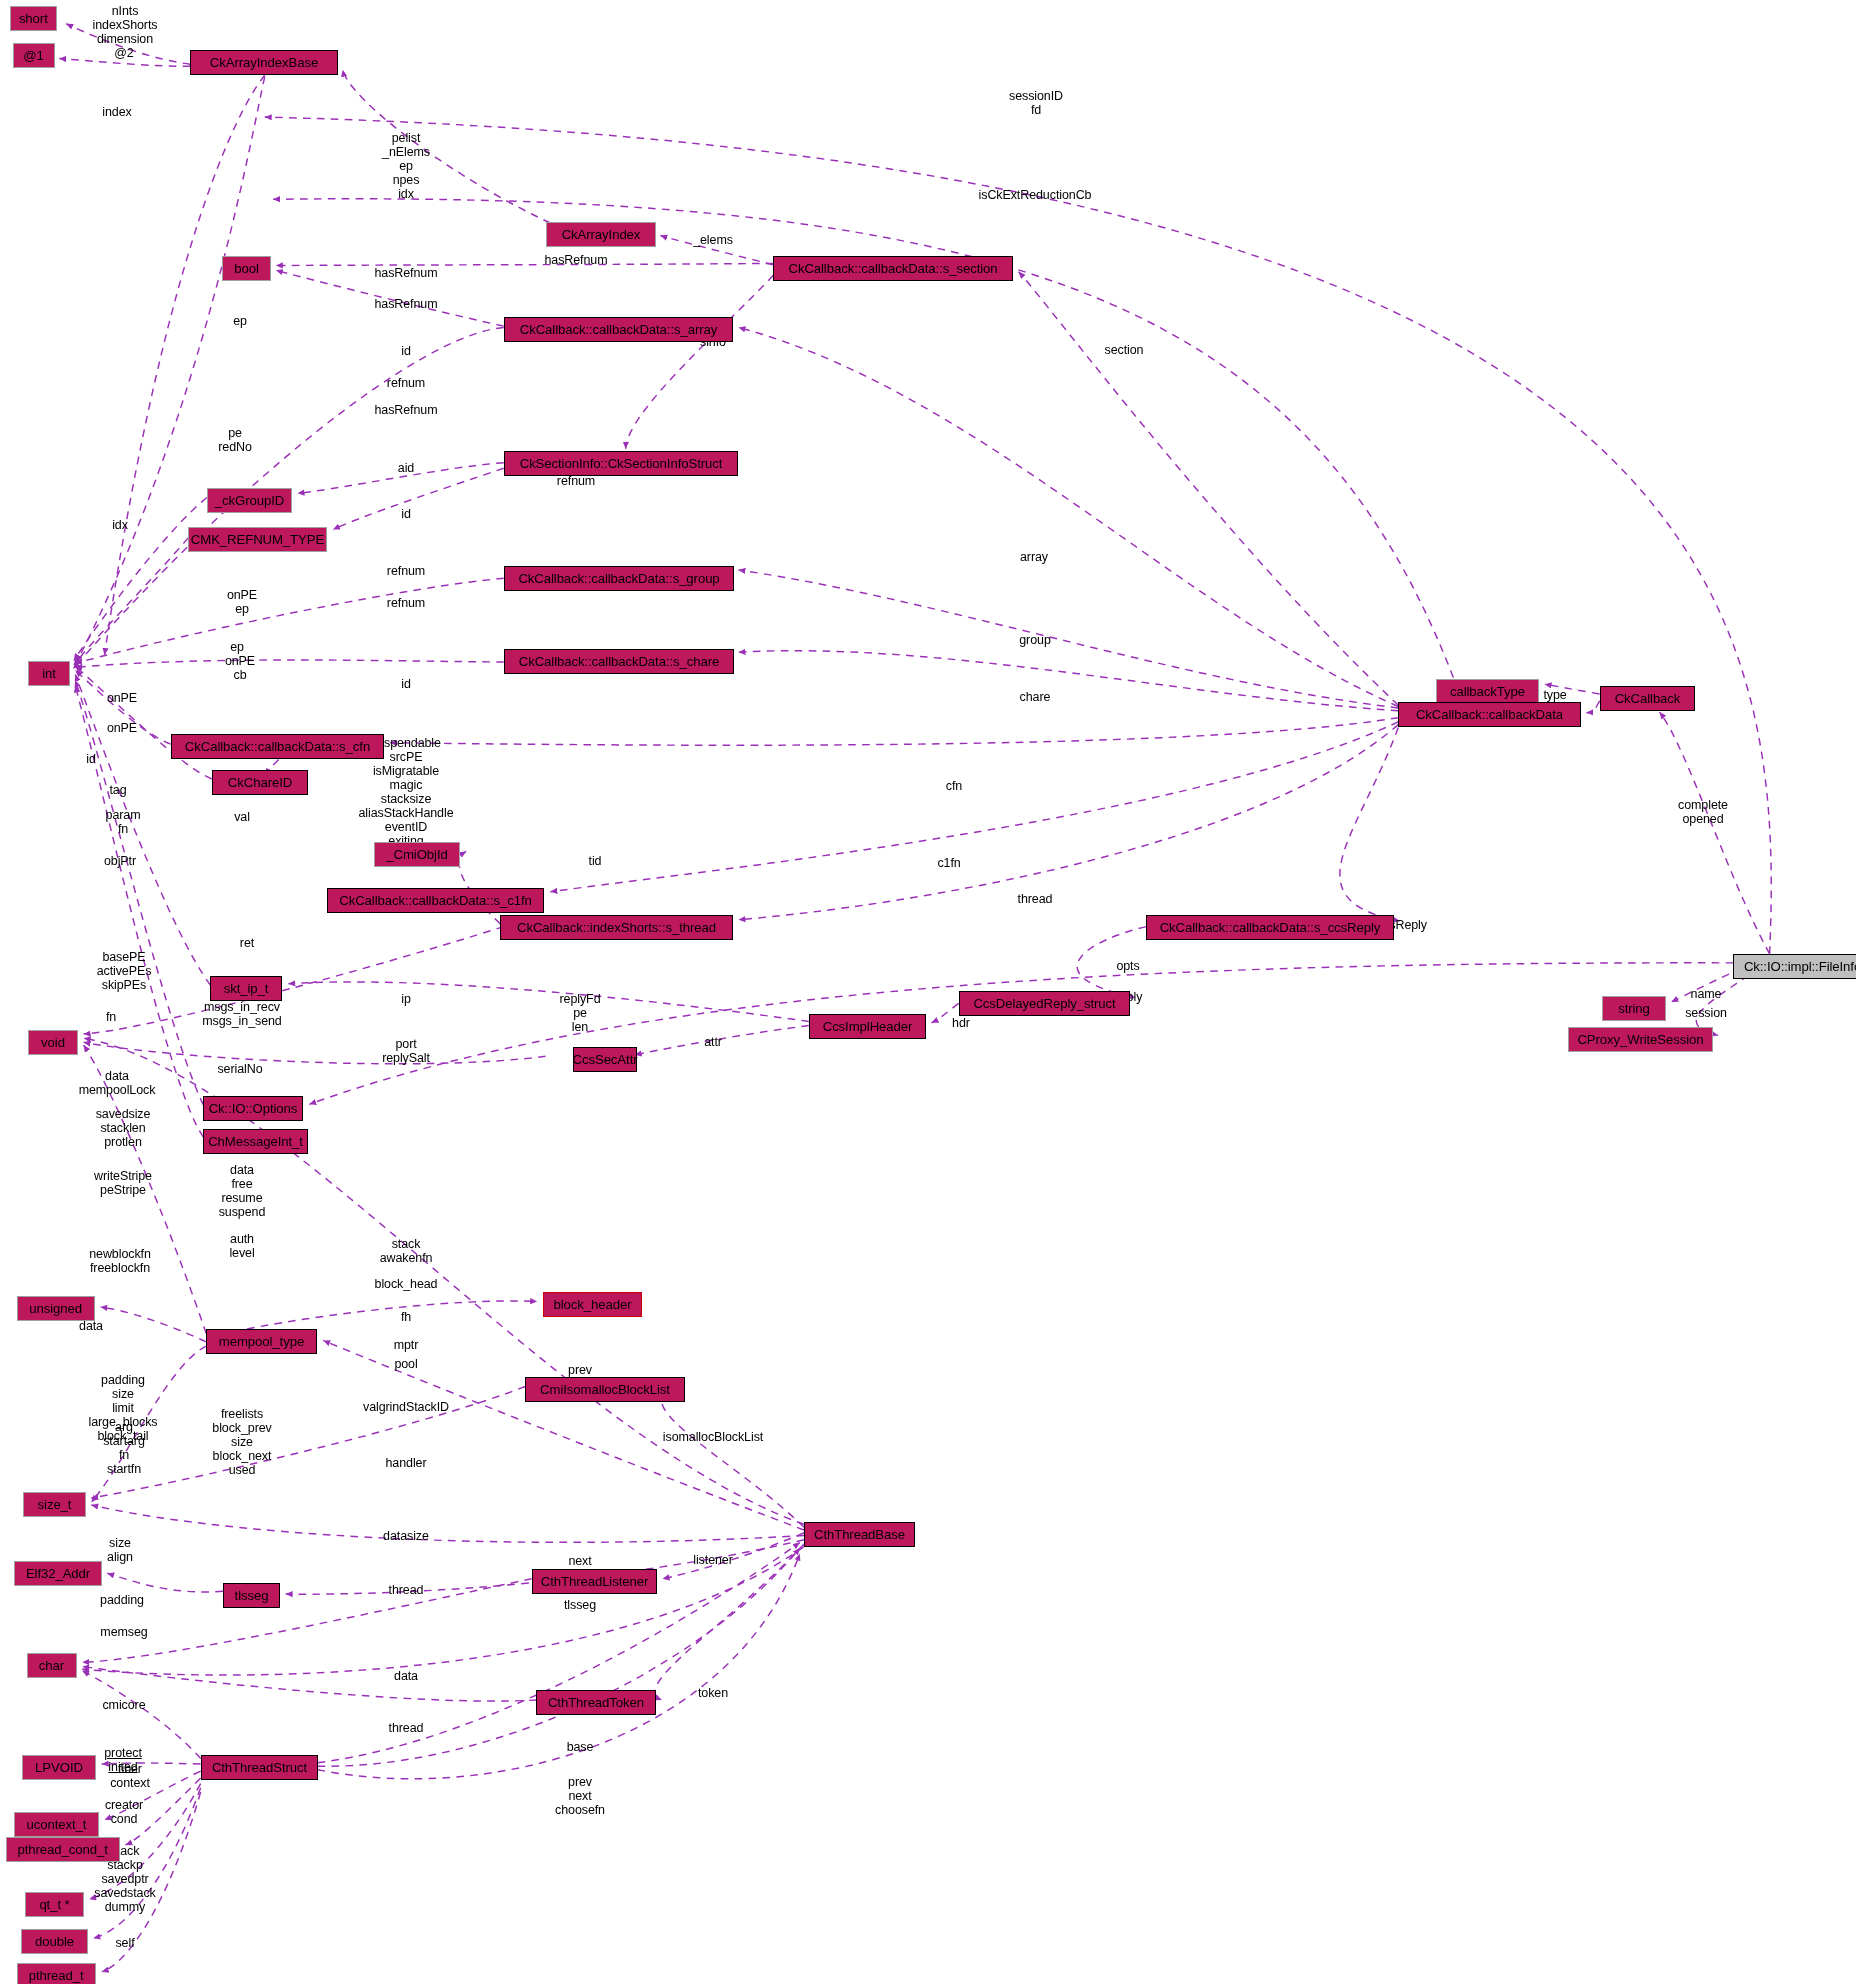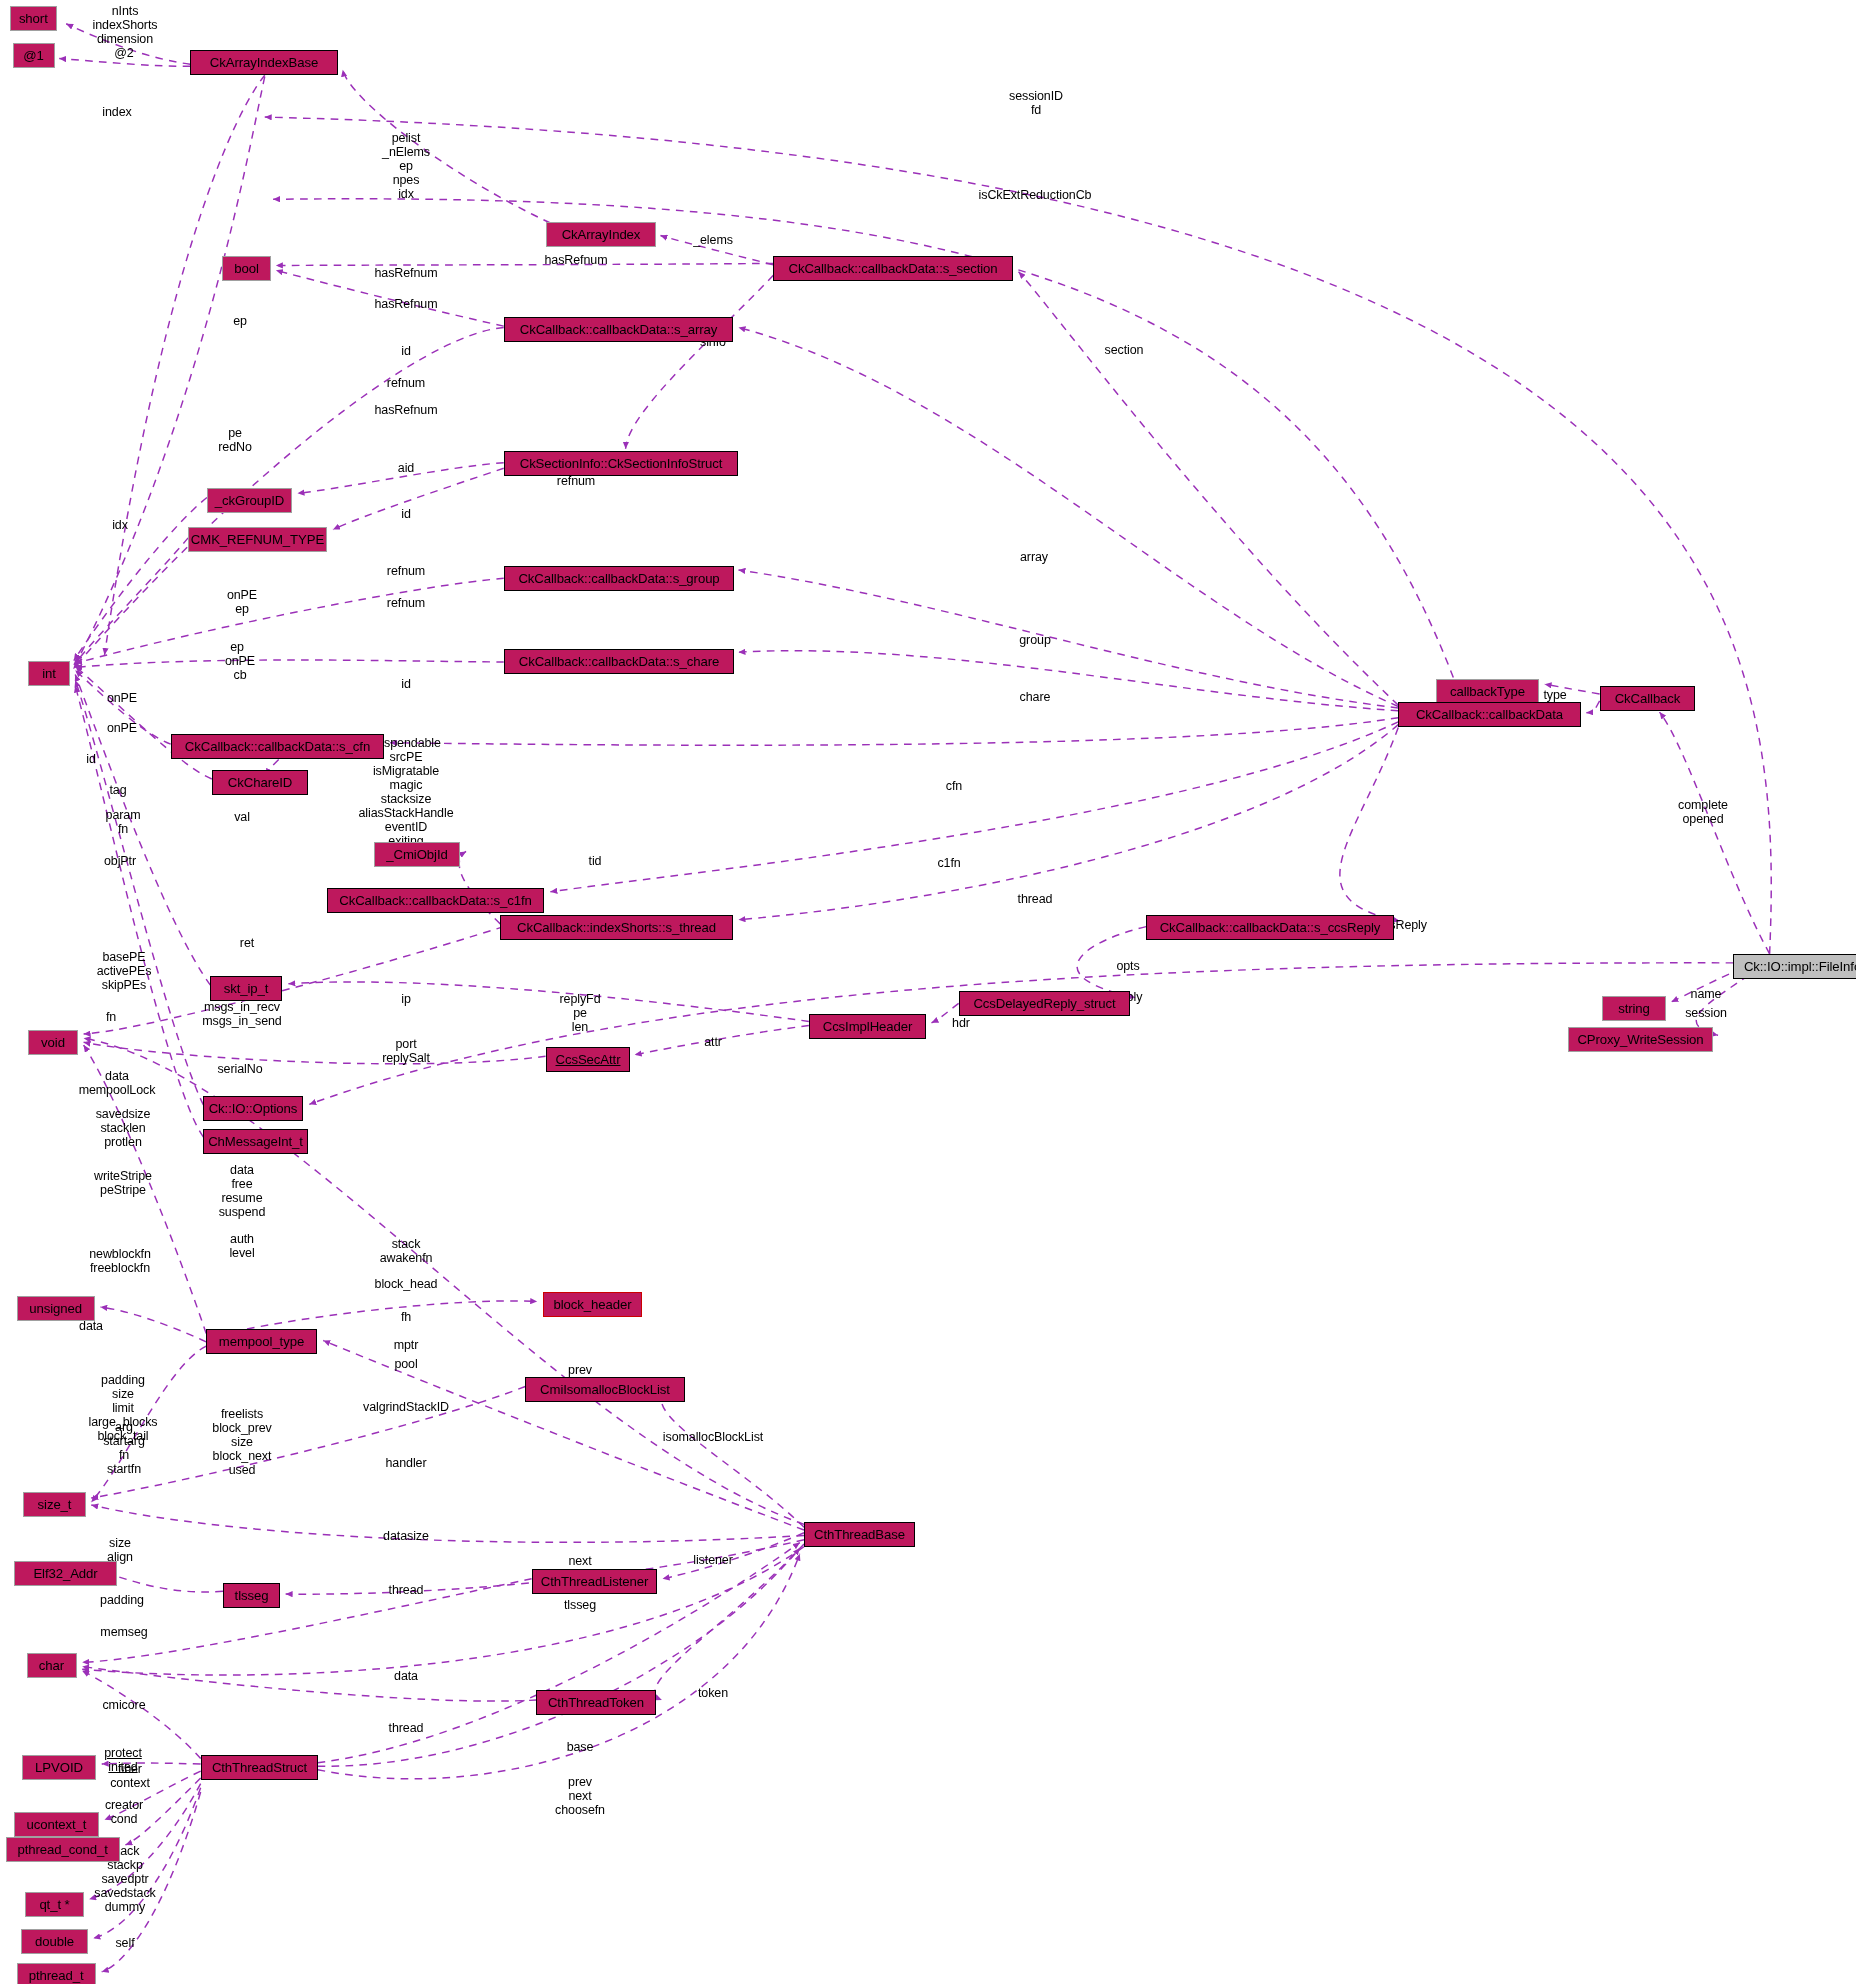--- a/index.html
+++ b/index.html
@@ -332,33 +332,33 @@
     <div class="node plain" style="left: 374px; top: 842px; width: 86px; height: 25px;">_CmiObjId</div>
     <div class="node cls" style="left: 327px; top: 888px; width: 217px; height: 25px;">CkCallback::callbackData::s_c1fn</div>
     <div class="node cls" style="left: 500px; top: 915px; width: 233px; height: 25px;">CkCallback::indexShorts::s_thread</div>
     <div class="node cls" style="left: 1146px; top: 915px; width: 248px; height: 25px;">CkCallback::callbackData::s_ccsReply</div>
     <div class="node cur" style="left: 1733px; top: 954px; width: 139px; height: 25px;">Ck::IO::impl::FileInfo</div>
     <div class="node cls" style="left: 210px; top: 976px; width: 72px; height: 25px;">skt_ip_t</div>
     <div class="node plain" style="left: 1602px; top: 996px; width: 64px; height: 25px;">string</div>
     <div class="node cls" style="left: 959px; top: 991px; width: 171px; height: 25px;">CcsDelayedReply_struct</div>
     <div class="node cls" style="left: 809px; top: 1014px; width: 117px; height: 25px;">CcsImplHeader</div>
     <div class="node plain" style="left: 1568px; top: 1027px; width: 145px; height: 25px;">CProxy_WriteSession</div>
-    <div class="node cls" style="left: 546px; top: 1047px; width: 84px; height: 25px; text-decoration: underline;">CcsSecAttr</div>
+    <div class="node cls" style="left: 573px; top: 1047px; width: 64px; height: 25px;">CcsSecAttr</div>
     <div class="node cls" style="left: 203px; top: 1096px; width: 100px; height: 25px;">Ck::IO::Options</div>
     <div class="node cls" style="left: 203px; top: 1129px; width: 105px; height: 25px;">ChMessageInt_t</div>
     <div class="node plain" style="left: 28px; top: 1030px; width: 50px; height: 25px;">void</div>
     <div class="node err" style="left: 543px; top: 1292px; width: 99px; height: 25px;">block_header</div>
     <div class="node plain" style="left: 16.7px; top: 1296px; width: 78px; height: 25px;">unsigned</div>
     <div class="node cls" style="left: 206px; top: 1329px; width: 111px; height: 25px;">mempool_type</div>
     <div class="node cls" style="left: 525px; top: 1377px; width: 160px; height: 25px;">CmiIsomallocBlockList</div>
     <div class="node plain" style="left: 23px; top: 1492px; width: 63px; height: 25px;">size_t</div>
     <div class="node cls" style="left: 804px; top: 1522px; width: 111px; height: 25px;">CthThreadBase</div>
     <div class="node cls" style="left: 223px; top: 1583px; width: 57px; height: 25px;">tlsseg</div>
     <div class="node cls" style="left: 532px; top: 1569px; width: 125px; height: 25px;">CthThreadListener</div>
-    <div class="node plain" style="left: 14px; top: 1561px; width: 103px; height: 25px;">Elf32_Addr</div>
+    <div class="node plain" style="left: 14px; top: 1561px; width: 88px; height: 25px;">Elf32_Addr</div>
     <div class="node plain" style="left: 26.5px; top: 1653px; width: 50px; height: 25px;">char</div>
     <div class="node cls" style="left: 536px; top: 1690px; width: 120px; height: 25px;">CthThreadToken</div>
     <div class="node cls" style="left: 201px; top: 1755px; width: 117px; height: 25px;">CthThreadStruct</div>
     <div class="node plain" style="left: 22px; top: 1755px; width: 74px; height: 25px;">LPVOID</div>
     <div class="node plain" style="left: 14px; top: 1812px; width: 85px; height: 25px;">ucontext_t</div>
     <div class="node plain" style="left: 5.6px; top: 1837px; width: 114px; height: 25px; text-align: center;">pthread_cond_t</div>
     <div class="node plain" style="left: 25px; top: 1892px; width: 59px; height: 25px;">qt_t *</div>
     <div class="node plain" style="left: 21px; top: 1929px; width: 67px; height: 25px;">double</div>
     <div class="node plain" style="left: 16.7px; top: 1963px; width: 79px; height: 25px;">pthread_t</div>
   </div>

